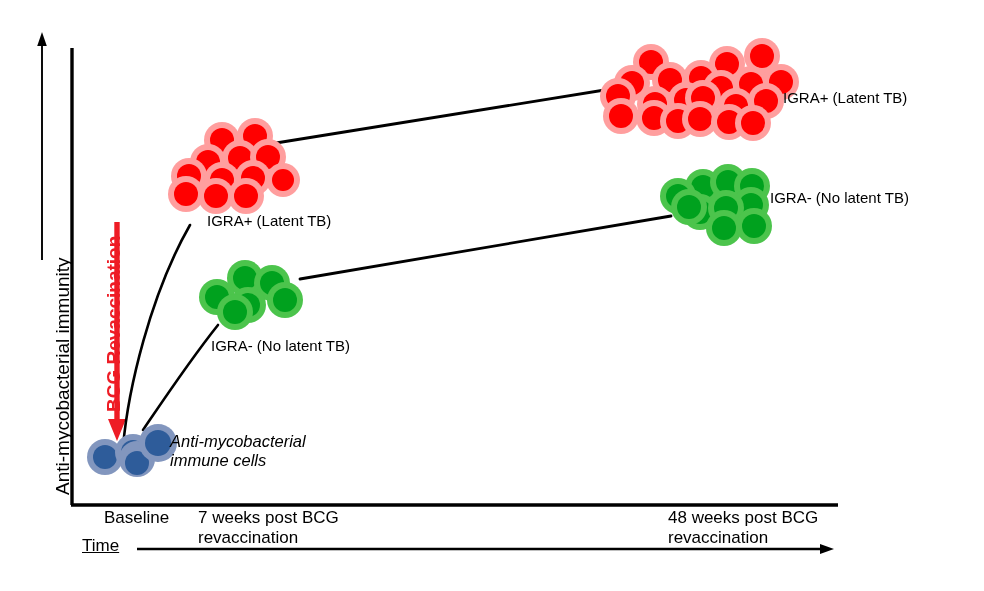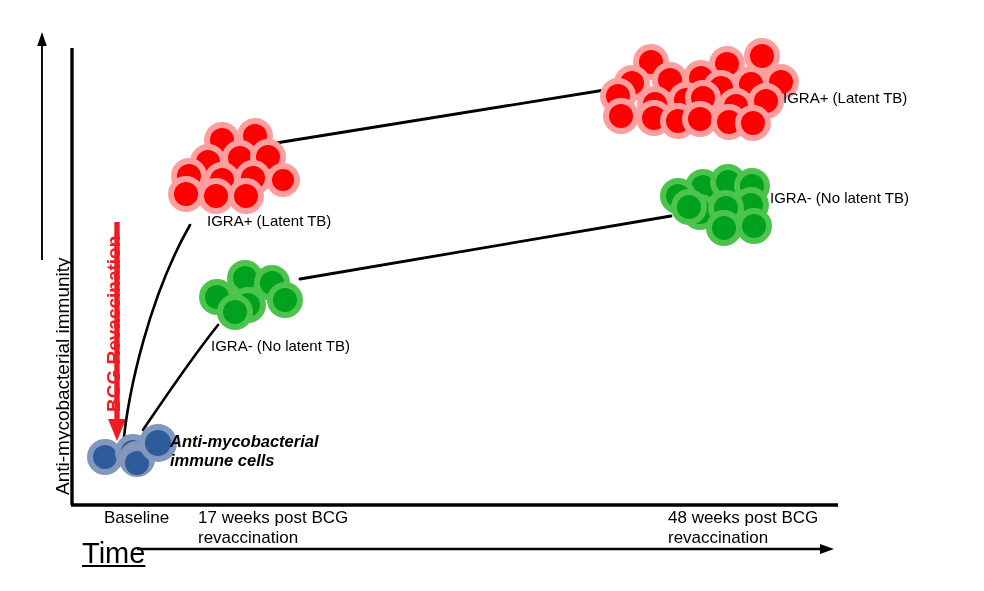--- a/index.html
+++ b/index.html
@@ -32,39 +32,39 @@
     line-height: 1.18;
   }
   .cluster-label {
     font-size: 15px;
   }
   .axis-tick-label {
     font-size: 17px;
     text-align: left;
   }
   .axis-title {
-    font-size: 29px;
+    font-size: 17px;
     text-decoration: underline;
   }
   .y-axis-title {
     font-size: 19px;
     transform-origin: 0 0;
     transform: rotate(-90deg);
   }
   .bcg-label {
     font-size: 19px;
     font-weight: bold;
     color: #ee1c25;
     transform-origin: 0 0;
     transform: rotate(-90deg);
   }
   .cells-note {
     font-size: 16.5px;
     font-style: italic;
-    font-weight: bold;
+    font-weight: normal;
   }
 </style>
 </head>
 <body>
 
 <div id="figure">
 
   <svg id="canvas" viewBox="0 0 984 591">
 
     <line x1="72" y1="48" x2="72" y2="505" stroke="#000000" stroke-width="3.4"></line>
@@ -329,21 +329,21 @@
   <div class="fig-label cluster-label" style="left: 207px; top: 212px;">IGRA+ (Latent TB)</div>
 
   <div class="fig-label cluster-label" style="left: 211px; top: 337px;">IGRA- (No latent TB)</div>
 
   <div class="fig-label cluster-label" style="left: 783px; top: 89px;">IGRA+ (Latent TB)</div>
 
   <div class="fig-label cluster-label" style="left: 770px; top: 189px;">IGRA- (No latent TB)</div>
 
   <div class="fig-label axis-tick-label" style="left: 104px; top: 508px; width: 86px;">Baseline</div>
 
-  <div class="fig-label axis-tick-label" style="left: 198px; top: 508px; width: 198px;">17 weeks post BCG
+  <div class="fig-label axis-tick-label" style="left: 198px; top: 508px; width: 198px;">7 weeks post BCG
 revaccination</div>
 
   <div class="fig-label axis-tick-label" style="left: 668px; top: 508px; width: 198px;">48 weeks post BCG
 revaccination</div>
 
   <div class="fig-label axis-title" style="left: 82px; top: 536px;">Time</div>
 
 </div>
 
 </body></html>

